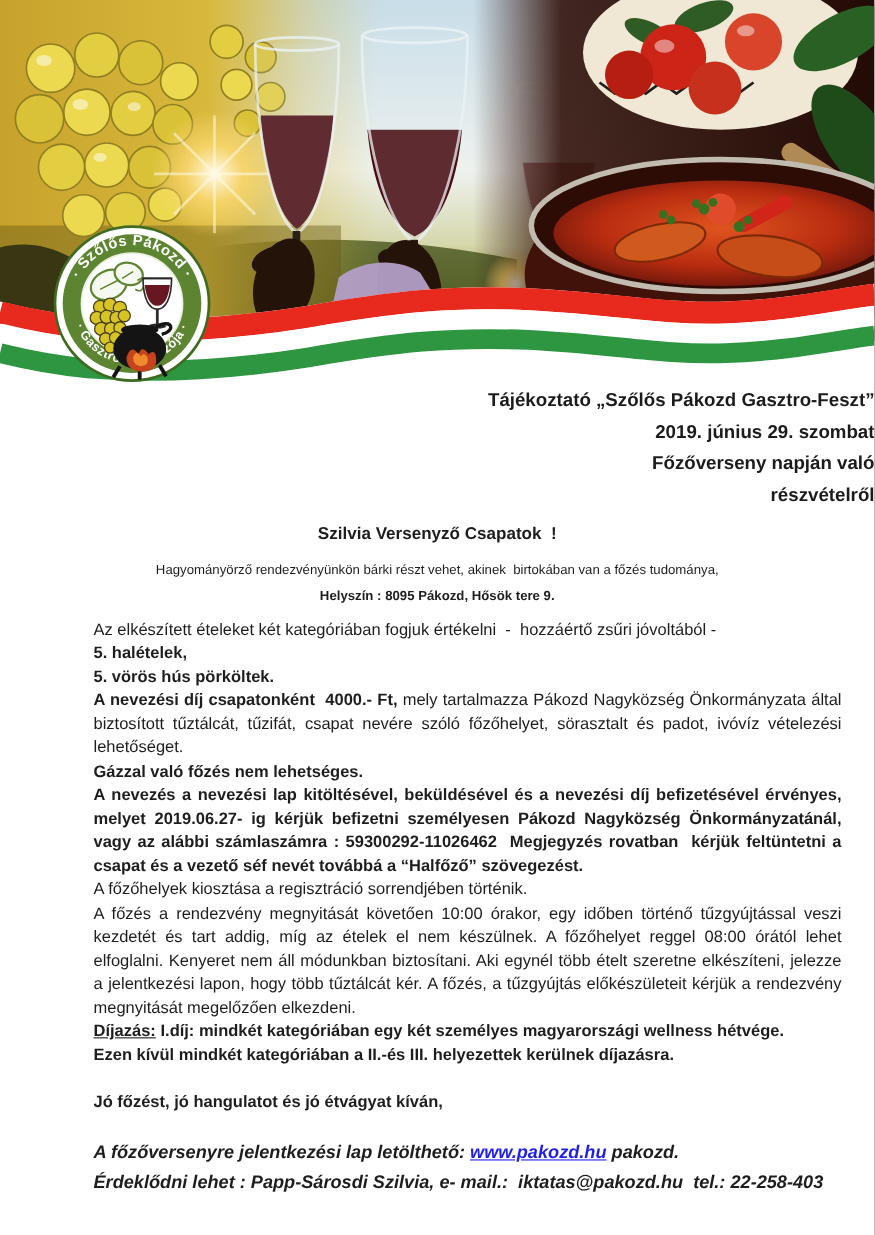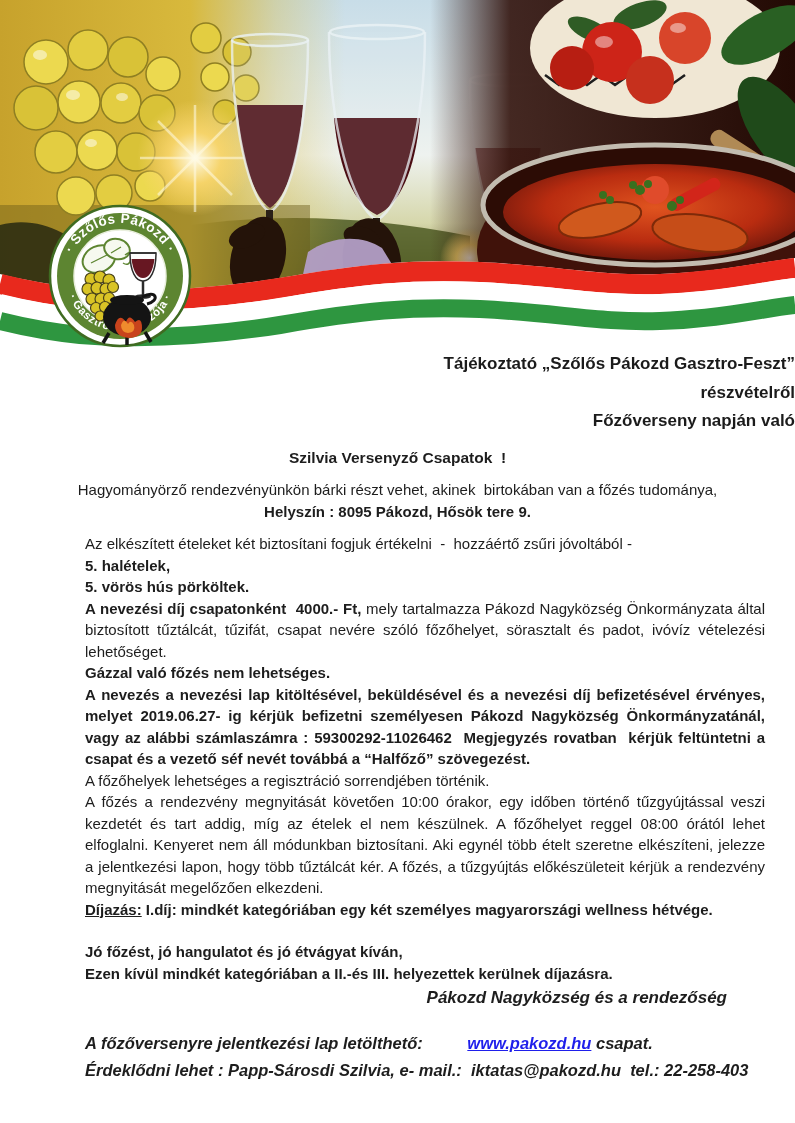--- a/index.html
+++ b/index.html
@@ -6,29 +6,29 @@
   .page{
     position:relative;width:795px;height:1123px;margin:0 auto;background:#ffffff;
     font-family:"Liberation Sans","DejaVu Sans",sans-serif;color:#1d1d1d;overflow:hidden;
   }
   .header-art{position:absolute;top:0;left:0;width:795px;height:352px;display:block;}
   .logo{position:absolute;top:203px;left:47px;width:146px;height:146px;z-index:5;}
   .content{position:absolute;top:350px;left:0;width:795px;}
   .title-line{text-align:right;font-weight:bold;font-size:17px;line-height:28.5px;white-space:pre-wrap;color:#1b1b1b;}
   .salutation{text-align:center;font-weight:bold;font-size:15.5px;line-height:22px;margin-top:11px;white-space:pre-wrap;}
   .intro{margin-top:10px;}
-  .intro-line{text-align:center;font-size:15px;line-height:22.8px;white-space:pre-wrap;}
+  .intro-line{text-align:center;font-size:12px;line-height:22.8px;white-space:pre-wrap;}
   .intro-line.loc{font-weight:bold;}
   .col{padding:0 30px 0 85px;}
   .body-block{margin-top:9px;}
   .p{font-size:15px;line-height:21.5px;margin:0;white-space:pre-wrap;text-align:justify;}
   .p.left{text-align:left;}
   .rb{font-weight:bold;}
   .ru{text-decoration:underline;}
-  a.run-link{color:#1f1feb;font-weight:bold;font-style:italic;text-decoration:underline;cursor:pointer;margin-left:40px;}
+  a.run-link{color:#1f1feb;font-weight:bold;font-style:italic;text-decoration:underline;cursor:pointer;}
   .wish{margin-top:21px;}
   .signoff{font-size:17px;font-weight:bold;font-style:italic;text-align:right;padding-right:38px;margin-top:4px;white-space:pre-wrap;}
   .footer-block{margin-top:22px;}
   .footer-line{font-size:16.5px;font-weight:bold;font-style:italic;line-height:27px;white-space:pre-wrap;text-align:left;}
 </style>
 </head>
 <body>
 
 <div class="page">
 
@@ -242,44 +242,44 @@
         <path d="M68,122 q4,-13 11,-3 q3,-9 9,0 q7,-6 7,6 q0,9 -13,10 q-14,-1 -14,-13 z" fill="#c8431c"></path>
         <path d="M74,122 q3,-8 7,-1 q3,-5 6,1 q2,7 -6,8 q-7,-1 -7,-8 z" fill="#ef8b2d"></path>
       </g>
     </g>
   </svg>
 
   <div class="content">
 
     <div>
       <div class="title-line">Tájékoztató „Szőlős Pákozd Gasztro-Feszt”</div>
+      <div class="title-line">2019. június 29. szombat</div>
+      <div class="title-line">Főzőverseny napján való</div>
       <div class="title-line">részvételről</div>
-      <div class="title-line">Főzőverseny napján való</div>
     </div>
 
     <div class="salutation">Szilvia Versenyző Csapatok  !</div>
 
     <div class="intro">
       <div class="intro-line">Hagyományörző rendezvényünkön bárki részt vehet, akinek  birtokában van a főzés tudománya,</div>
       <div class="intro-line loc">Helyszín : 8095 Pákozd, Hősök tere 9.</div>
     </div>
 
     <div class="col body-block">
-      <p class="p left"><span>Az elkészített ételeket két biztosítani fogjuk értékelni  -  hozzáértő zsűri jóvoltából -</span></p>
+      <p class="p left"><span>Az elkészített ételeket két kategóriában fogjuk értékelni  -  hozzáértő zsűri jóvoltából -</span></p>
       <p class="p left"><span class="rb">5. halételek,</span></p>
       <p class="p left"><span class="rb">5. vörös hús pörköltek.</span></p>
       <p class="p"><span class="rb">A nevezési díj csapatonként  4000.- Ft,</span><span> mely tartalmazza Pákozd Nagyközség Önkormányzata által biztosított tűztálcát, tűzifát, csapat nevére szóló főzőhelyet, sörasztalt és padot, ivóvíz vételezési lehetőséget.</span></p>
       <p class="p left"><span class="rb">Gázzal való főzés nem lehetséges.</span></p>
       <p class="p"><span class="rb">A nevezés a nevezési lap kitöltésével, beküldésével és a nevezési díj befizetésével érvényes, melyet 2019.06.27- ig kérjük befizetni személyesen Pákozd Nagyközség Önkormányzatánál, vagy az alábbi számlaszámra : 59300292-11026462  Megjegyzés rovatban  kérjük feltüntetni a csapat és a vezető séf nevét továbbá a “Halfőző” szövegezést.</span></p>
-      <p class="p left"><span>A főzőhelyek lehetséges a regisztráció sorrendjében történik.</span></p>
+      <p class="p left"><span>A főzőhelyek kiosztása a regisztráció sorrendjében történik.</span></p>
       <p class="p"><span>A főzés a rendezvény megnyitását követően 10:00 órakor, egy időben történő tűzgyújtással veszi kezdetét és tart addig, míg az ételek el nem készülnek. A főzőhelyet reggel 08:00 órától lehet elfoglalni. Kenyeret nem áll módunkban biztosítani. Aki egynél több ételt szeretne elkészíteni, jelezze a jelentkezési lapon, hogy több tűztálcát kér. A főzés, a tűzgyújtás előkészületeit kérjük a rendezvény megnyitását megelőzően elkezdeni.</span></p>
       <p class="p left"><span class="rb ru">Díjazás:</span><span class="rb"> I.díj: mindkét kategóriában egy két személyes magyarországi wellness hétvége.</span></p>
+      <p class="p left"><span class="rb">Ezen kívül mindkét kategóriában a II.-és III. helyezettek kerülnek díjazásra.</span></p>
       <p class="p left wish"><span class="rb">Jó főzést, jó hangulatot és jó étvágyat kíván,</span></p>
-      <p class="p left"><span class="rb">Ezen kívül mindkét kategóriában a II.-és III. helyezettek kerülnek díjazásra.</span></p>
-      <div class="signoff">Pákozd Nagyközség és a rendezőség</div>
       <div class="footer-block">
-        <div class="footer-line"><span>A főzőversenyre jelentkezési lap letölthető: </span><a href="#" class="run-link">www.pakozd.hu</a><span> csapat.</span></div>
+        <div class="footer-line"><span>A főzőversenyre jelentkezési lap letölthető: </span><a href="#" class="run-link">www.pakozd.hu</a><span> pakozd.</span></div>
         <div class="footer-line"><span>Érdeklődni lehet : Papp-Sárosdi Szilvia, e- mail.:  iktatas@pakozd.hu  tel.: 22-258-403</span></div>
       </div>
     </div>
 
   </div>
 </div>
 
 </body></html>

